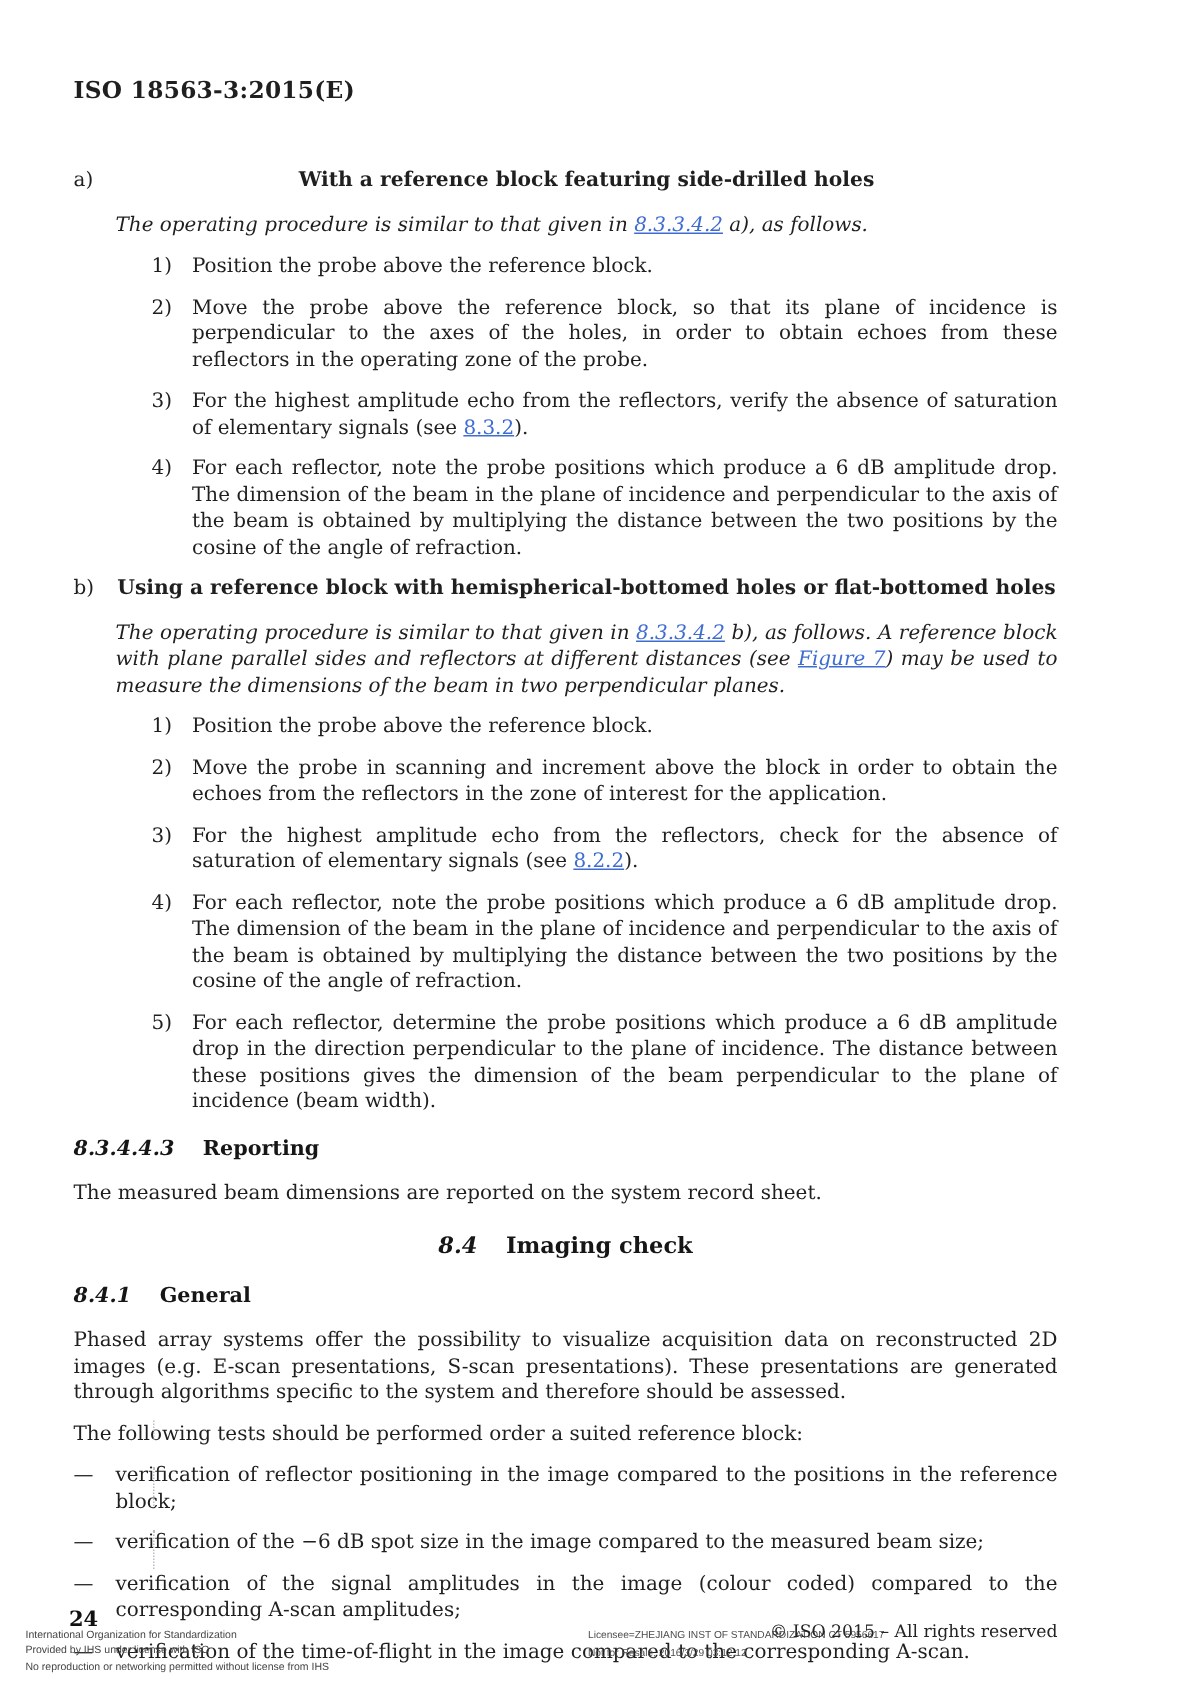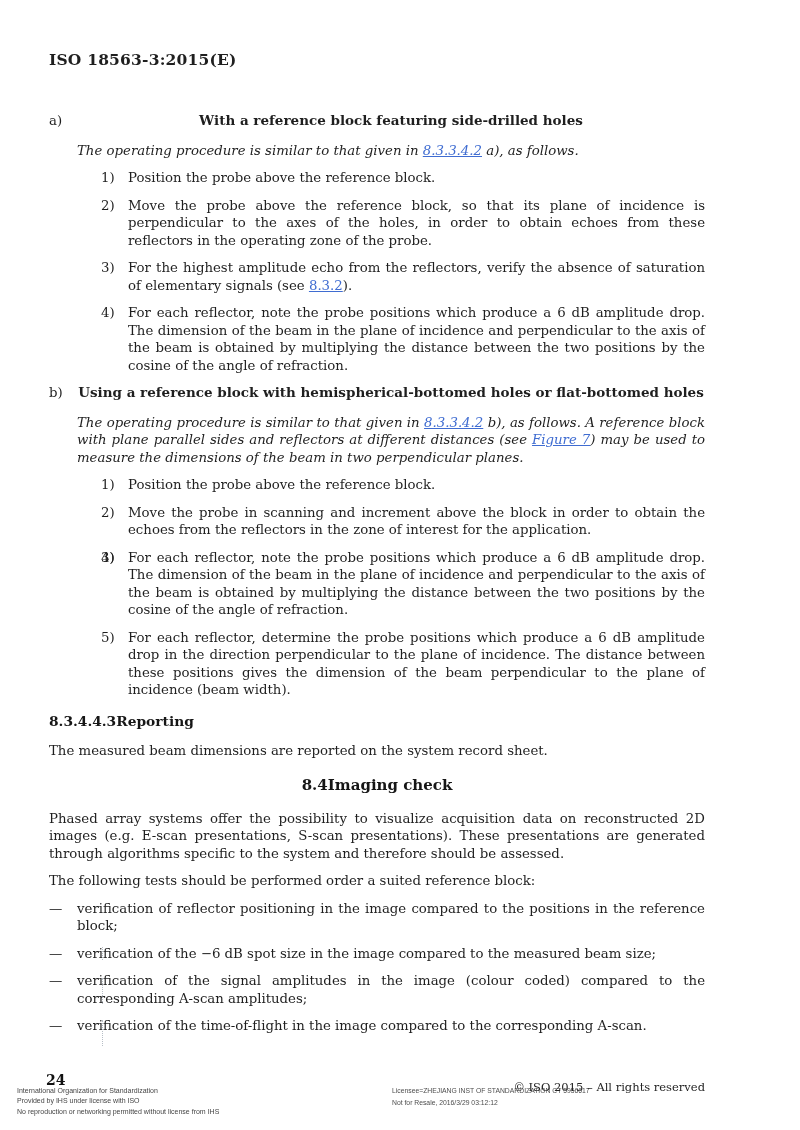--- a/index.html
+++ b/index.html
@@ -17,21 +17,21 @@
   .letter-title{font-weight:bold;font-size:13.5px;line-height:17.5px;display:block;text-align:center;}
   .ind1{margin-left:28px;font-style:italic;}
   .num-item{position:relative;padding-left:79px;}
   .num-item .marker{position:absolute;left:52px;top:0;}
   .dash-item{position:relative;padding-left:28px;}
   .dash-item .marker{position:absolute;left:0;top:0;}
   h2,h3{margin:0;color:#161616;}
   h3.sec{font-size:13.8px;line-height:17.5px;margin:14px 0 12px 0;}
   h2.sec{font-size:15px;line-height:20px;margin:15px 0 15px 0;text-align:center;}
   h3.sec-sub{font-size:13.8px;line-height:17.5px;margin:16px 0 12px 0;}
-  .secnum{}
+  .secnum{margin-right:19px;font-style:italic;}
   a.doclink{color:#3f6cd1;text-decoration:underline;cursor:pointer;}
   
   .pagenum{position:absolute;left:46px;top:1073px;font-weight:bold;font-size:14px;line-height:14px;color:#111;}
   .ihs-left{position:absolute;left:17px;top:1086px;font-family:"Liberation Sans",sans-serif;
             font-size:7px;line-height:10.4px;color:#454545;}
   .licensee{position:absolute;left:392px;top:1085px;font-family:"Liberation Sans",sans-serif;
             font-size:6.8px;line-height:11.5px;color:#4d4d4d;}
   .copyright{position:absolute;right:95px;top:1080px;font-size:11.5px;line-height:14px;color:#242424;}
   
   .dotted{position:absolute;left:102px;width:0;border-left:1px dotted #b7bec6;}
@@ -82,40 +82,44 @@
       <div class="num-item">
         <span class="marker">1)</span>
         <span><span>Position the probe above the reference block.</span></span>
       </div>
       <div class="num-item">
         <span class="marker">2)</span>
         <span><span>Move the probe in scanning and increment above the block in order to obtain the echoes from the reflectors in the zone of interest for the application.</span></span>
       </div>
       <div class="num-item">
         <span class="marker">3)</span>
+        <span><span>For the highest amplitude echo from the reflectors, check for the absence of saturation of elementary signals (see </span><a class="doclink" href="#">8.2.2</a><span>).</span></span>
       </div>
       <div class="num-item">
         <span class="marker">4)</span>
         <span><span>For each reflector, note the probe positions which produce a 6 dB amplitude drop. The dimension of the beam in the plane of incidence and perpendicular to the axis of the beam is obtained by multiplying the distance between the two positions by the cosine of the angle of refraction.</span></span>
       </div>
       <div class="num-item">
         <span class="marker">5)</span>
         <span><span>For each reflector, determine the probe positions which produce a 6 dB amplitude drop in the direction perpendicular to the plane of incidence. The distance between these positions gives the dimension of the beam perpendicular to the plane of incidence (beam width).</span></span>
       </div>
     </section>
 
     <h3 class="sec">
       <span class="secnum">8.3.4.4.3</span><span>Reporting</span>
     </h3>
     <p>The measured beam dimensions are reported on the system record sheet.</p>
 
     <h2 class="sec">
       <span class="secnum">8.4</span><span>Imaging check</span>
     </h2>
 
+    <h3 class="sec-sub">
+      <span class="secnum">8.4.1</span><span>General</span>
+    </h3>
     <p>Phased array systems offer the possibility to visualize acquisition data on reconstructed 2D images (e.g. E-scan presentations, S-scan presentations). These presentations are generated through algorithms specific to the system and therefore should be assessed.</p>
     <p>The following tests should be performed order a suited reference block:</p>
 
     <div class="dash-item">
       <span class="marker">—</span>
       <span>verification of reflector positioning in the image compared to the positions in the reference block;</span>
     </div>
     <div class="dash-item">
       <span class="marker">—</span>
       <span>verification of the −6 dB spot size in the image compared to the measured beam size;</span>

